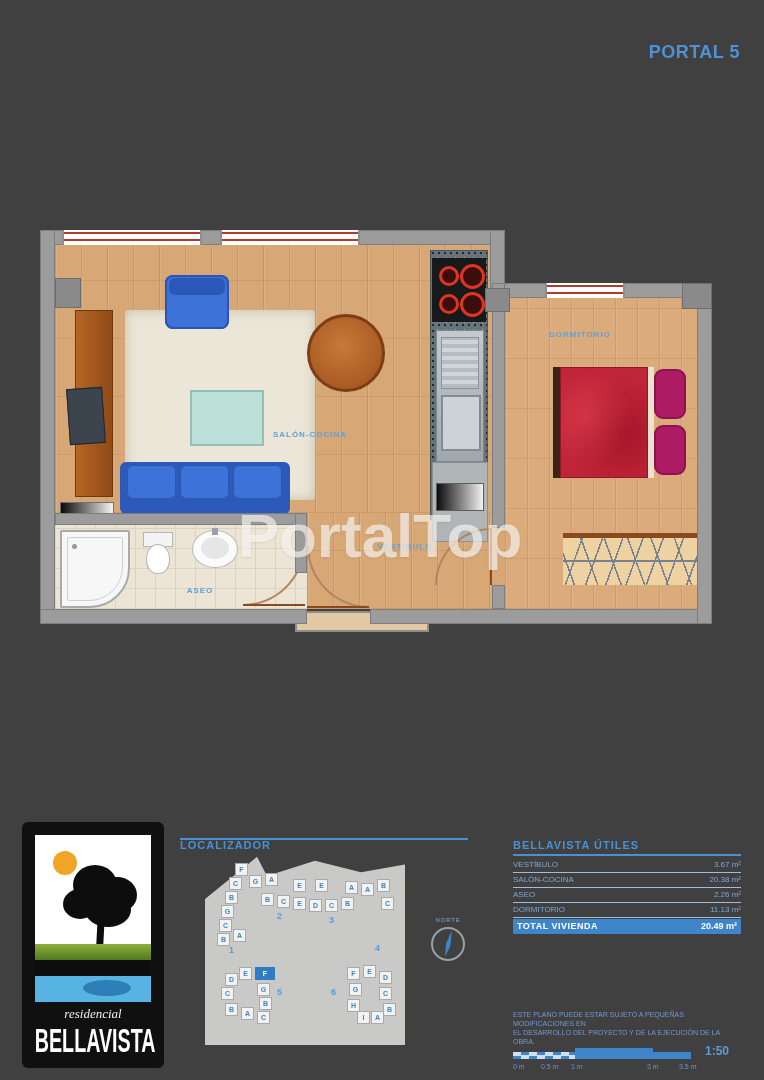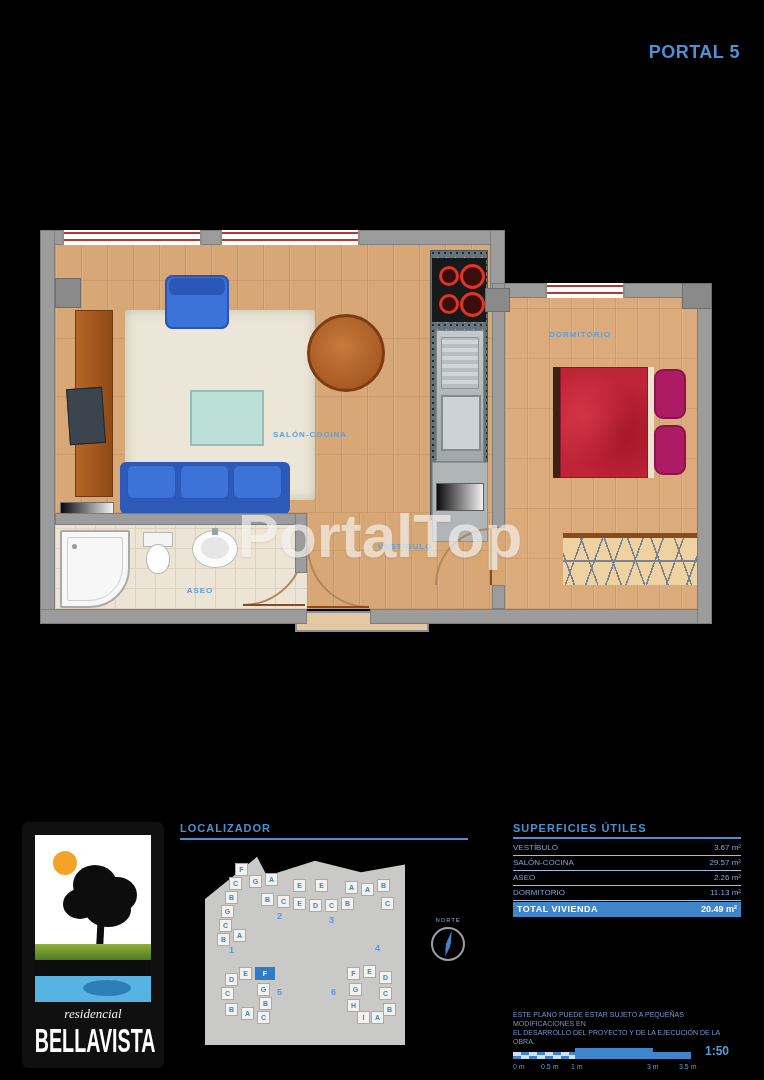--- a/index.html
+++ b/index.html
@@ -1,16 +1,16 @@
 <!DOCTYPE html>
 <html><head>
 <meta charset="utf-8">
 <style>
   html,body{margin:0;padding:0;background:#fff;}
-  #page{position:relative;width:764px;height:1080px;background:#000000;overflow:hidden;
+  #page{position:relative;width:764px;height:1080px;background:#404040;overflow:hidden;
         font-family:"Liberation Sans",sans-serif;}
   
   #title-block{position:absolute;top:40px;right:24px;text-align:right;color:#4e92d6;
                font-weight:bold;font-size:18px;line-height:25px;letter-spacing:.5px;}
   
   #plan{position:absolute;left:40px;top:230px;width:672px;height:400px;}
   .wall{position:absolute;background:#9c9c9c;box-shadow:inset 0 0 0 1px #7d7d7d;z-index:5;}
   .pillar{position:absolute;background:#8a8a8a;box-shadow:inset 0 0 0 1px #6e6e6e;z-index:6;}
   .window{position:absolute;height:15px;z-index:6;border-left:2px solid #8e8e8e;border-right:2px solid #8e8e8e;
           background:linear-gradient(180deg,#fff 0 2px,#b23a2c 2px 4px,#fff 4px 9px,#b23a2c 9px 11px,#fff 11px 15px);
@@ -49,21 +49,21 @@
   #logo-sky{position:absolute;left:13px;top:13px;width:116px;height:112px;background:#fff;}
   .crown{position:absolute;background:#0d0d0d;border-radius:50%;}
   #logo-green{position:absolute;left:13px;top:122px;width:116px;height:16px;background:linear-gradient(180deg,#8fb03c,#4f7a1f);}
   #logo-black{position:absolute;left:13px;top:138px;width:116px;height:16px;background:#0d0d0d;}
   #logo-blue{position:absolute;left:13px;top:154px;width:116px;height:26px;background:#56b3e2;overflow:hidden;}
   #logo-resid{position:absolute;left:0;top:184px;width:142px;text-align:center;color:#f2f2f2;
               font-family:"Liberation Serif",serif;font-style:italic;font-size:13px;}
   #logo-bella{position:absolute;left:0;top:200px;width:142px;text-align:center;color:#fff;
               font-weight:bold;font-size:24px;letter-spacing:0px;transform:scale(.82,1.35);transform-origin:center top;}
   
-  .sec-head{position:absolute;color:#4a90d2;font-size:11px;font-weight:bold;letter-spacing:1px;}
+  .sec-head{position:absolute;color:#4a90d2;font-size:11px;font-weight:bold;letter-spacing:1px;margin-top:17px;}
   .sec-rule{position:absolute;height:2px;background:#4a90d2;}
   #locator-shape{position:absolute;left:205px;top:853px;width:200px;height:192px;background:#c9c9c8;
      clip-path:polygon(0 24%,26% 2%,31% 12%,55% 4%,78% 10%,100% 6%,100% 100%,0 100%);}
   #locator-units{position:absolute;left:205px;top:853px;width:200px;height:192px;}
   .bld{position:absolute;width:13px;height:13px;box-sizing:border-box;background:#f3f2ee;
        border:1px solid #a3aab0;color:#3e86c9;font-size:7px;font-weight:bold;line-height:11px;text-align:center;}
   .bld.hl{width:20px;background:#2f7bc4;border-color:#2f7bc4;color:#fff;}
   .pnum{position:absolute;color:#5b9bd8;font-weight:bold;font-size:9px;}
   #norte{position:absolute;left:425px;top:916px;width:46px;text-align:center;}
   #norte-label{color:#8aa7c4;font-size:7px;letter-spacing:1px;transform:scale(.85);}
@@ -272,29 +272,29 @@
       <div class="pnum" style="left: 126px; top: 134px;">6</div>
     </div>
   <div id="norte">
     <div id="norte-label">NORTE</div>
     <div id="compass">
       <div id="needle"></div>
     </div>
   </div>
 
   <div id="superficies">
-    <div class="sec-head" style="position:relative;left:0;top:0;">SUPERFICIES ÚTILES</div>
+    <div class="sec-head" style="position:relative;left:0;top:0;">BELLAVISTA ÚTILES</div>
     <div style="height:2px;background:#4a90d2;margin-top:3px;margin-bottom:2px;"></div>
     <div class="srow">
       <span class="lab">VESTÍBULO</span>
       <span class="val">3.67 m²</span>
     </div>
     <div class="srow">
       <span class="lab">SALÓN-COCINA</span>
-      <span class="val">29.57 m²</span>
+      <span class="val">20.38 m²</span>
     </div>
     <div class="srow">
       <span class="lab">ASEO</span>
       <span class="val">2.26 m²</span>
     </div>
     <div class="srow">
       <span class="lab">DORMITORIO</span>
       <span class="val">11.13 m²</span>
     </div>
     <div id="total-row">

